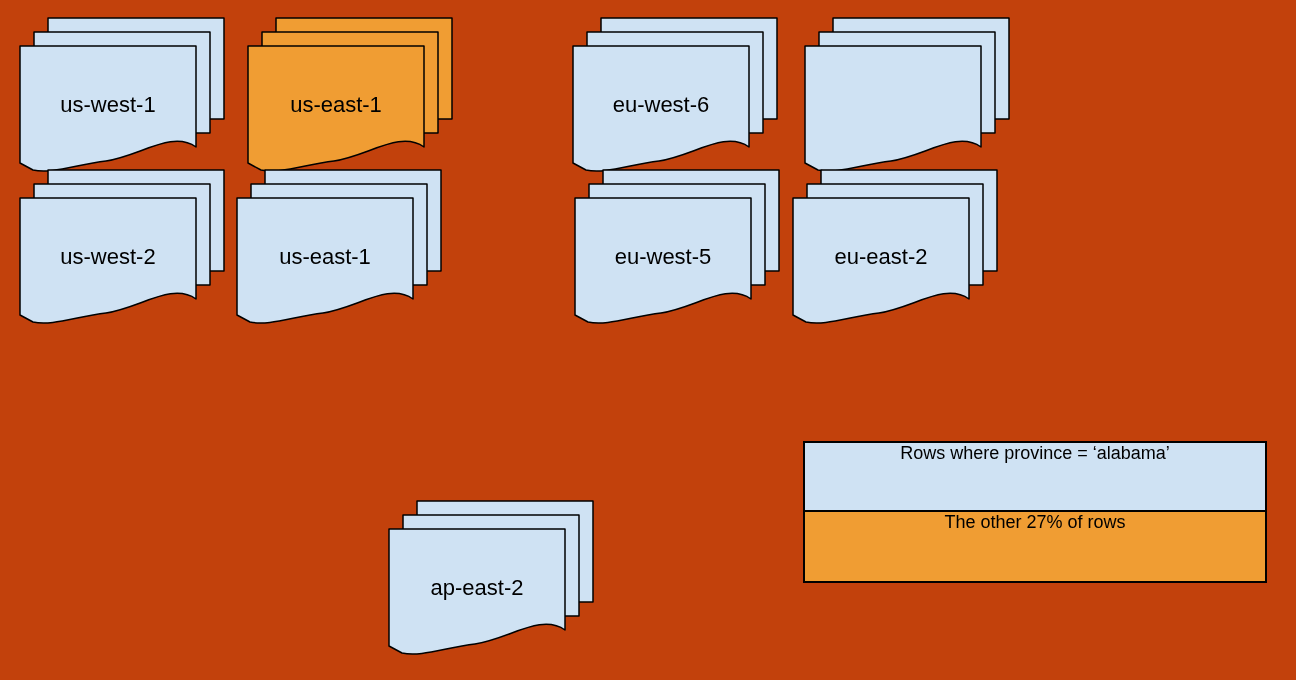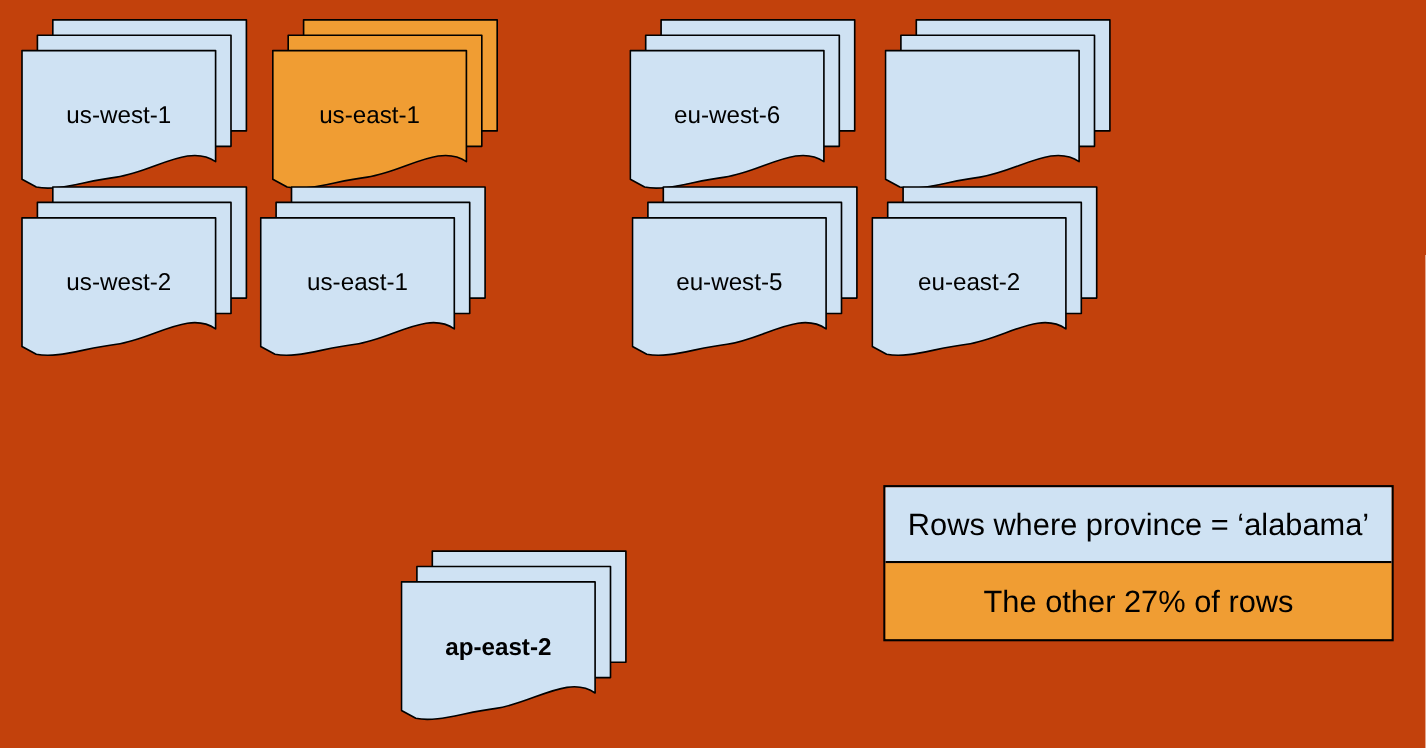--- a/index.html
+++ b/index.html
@@ -49,23 +49,22 @@
     position: absolute;
     box-sizing: border-box;
     border: 2px solid #000000;
     display: flex;
     flex-direction: column;
   }
   .legend-row {
     box-sizing: border-box;
     flex: 1 1 50%;
     display: flex;
-    align-items: center;
     justify-content: center;
-    font-size: 28px;
+    font-size: 18px;
     color: #000000;
     white-space: nowrap;
   }
   .legend-row:first-child {
     border-bottom: 2px solid #000000;
   }
 </style>
 </head>
 <body>
 
@@ -127,21 +126,21 @@
       <div class="stack-label">eu-west-5</div>
     </div>
     <div class="stack" style="left: 792px; top: 169px;">
       <svg width="207" height="158" viewBox="0 0 207 158">
         <rect class="sheet back" x="29" y="1" width="176" height="101" fill="#cfe2f3"></rect>
         <rect class="sheet mid" x="15" y="15" width="176" height="101" fill="#cfe2f3"></rect>
         <path class="sheet front" d="M1,29 L177,29 L177,130 C153,113 121,139 87,144 C56,148 33,157 14,153 L1,146 Z" fill="#cfe2f3"></path>
       </svg>
       <div class="stack-label">eu-east-2</div>
     </div>
-    <div class="stack" style="left: 364px; top: 500px; font-weight: bold;">
+    <div class="stack" style="left: 388px; top: 500px;">
       <svg width="207" height="158" viewBox="0 0 207 158">
         <rect class="sheet back" x="29" y="1" width="176" height="101" fill="#cfe2f3"></rect>
         <rect class="sheet mid" x="15" y="15" width="176" height="101" fill="#cfe2f3"></rect>
         <path class="sheet front" d="M1,29 L177,29 L177,130 C153,113 121,139 87,144 C56,148 33,157 14,153 L1,146 Z" fill="#cfe2f3"></path>
       </svg>
       <div class="stack-label">ap-east-2</div>
     </div>
     <div class="legend" style="left: 803px; top: 441px; width: 464px; height: 142px;">
     <div class="legend-row" style="background: rgb(207, 226, 243);">
       <span>Rows where province = ‘alabama’</span>

